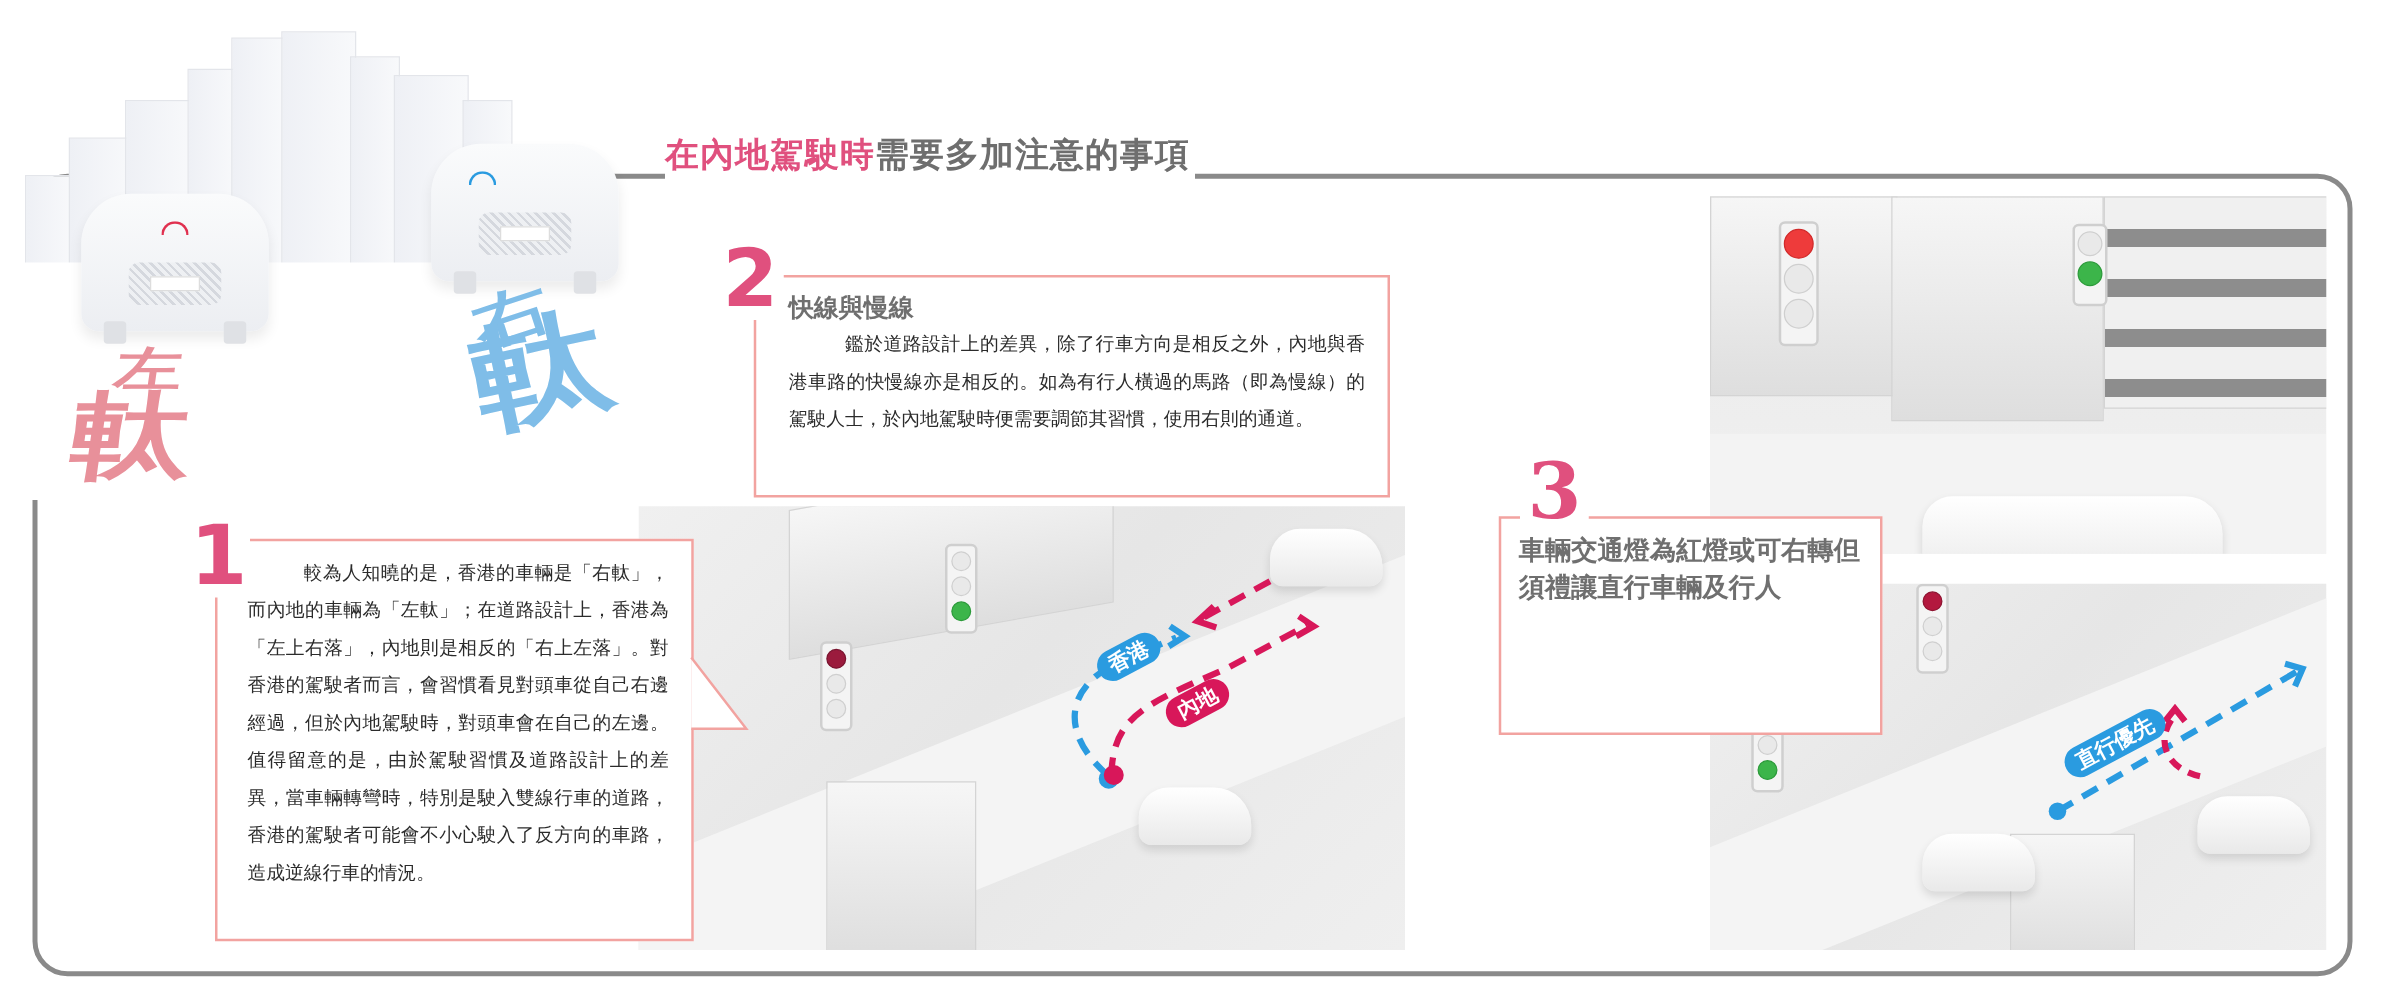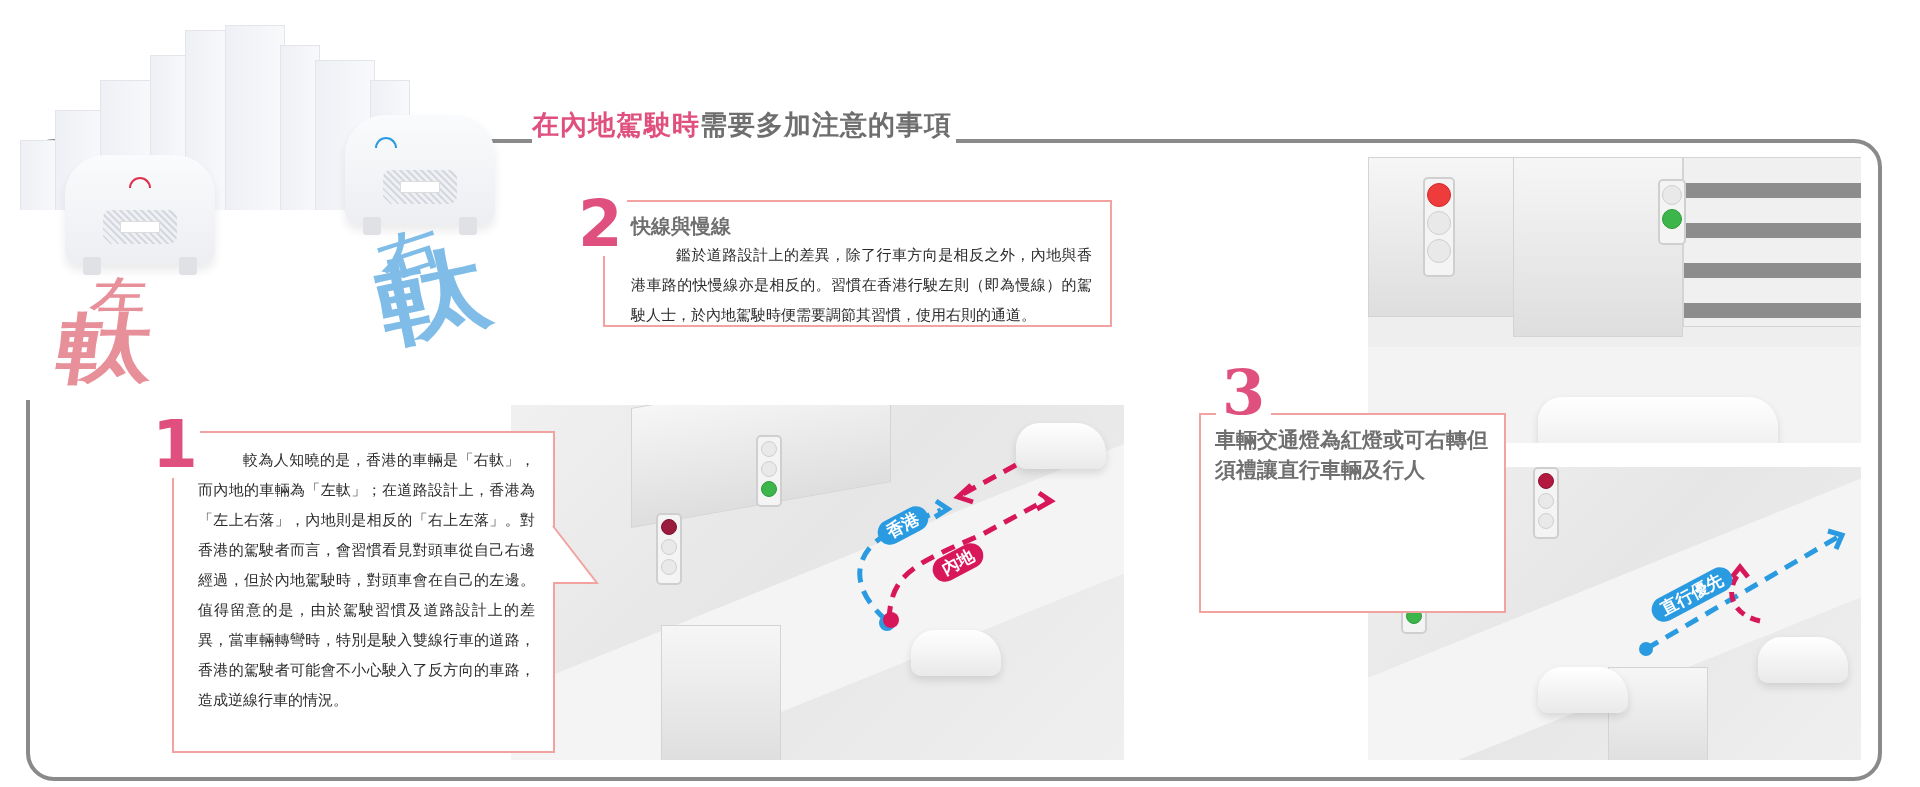--- a/index.html
+++ b/index.html
@@ -179,31 +179,31 @@
   <svg class="overlay" width="493" height="293">
     <path d="M 278 182 L 470 70" stroke="#2a9be0" stroke-width="5" fill="none" stroke-dasharray="14 9"></path>
     <path d="M 460 64 L 474 68 L 468 82" stroke="#2a9be0" stroke-width="5" fill="none"></path>
     <circle cx="278" cy="182" r="7" fill="#2a9be0"></circle>
     <path d="M 392 154 C 365 148, 355 125, 372 105" stroke="#d8175a" stroke-width="5" fill="none" stroke-dasharray="10 7"></path>
     <path d="M 364 110 L 372 100 L 380 110" stroke="#d8175a" stroke-width="5" fill="none"></path>
   </svg>
   <div class="tag" style="left:280px;top:115px;background:#2a9be0;">直行優先</div>
 </div>
 
-<div class="box" style="left:603px;top:200px;width:509px;height:127px;padding:10px 18px 0 26px;">
+<div class="box" style="left:603px;top:220px;width:509px;height:178px;padding:10px 18px 0 26px;">
   <div class="heading">快線與慢線</div>
-  <div class="body" style="line-height:30px;">鑑於道路設計上的差異，除了行車方向是相反之外，內地與香港車路的快慢線亦是相反的。習慣在香港行駛左則（即為慢線）的駕駛人士，於內地駕駛時便需要調節其習慣，使用右則的通道。</div>
+  <div class="body" style="line-height:30px;">鑑於道路設計上的差異，除了行車方向是相反之外，內地與香港車路的快慢線亦是相反的。如為有行人橫過的馬路（即為慢線）的駕駛人士，於內地駕駛時便需要調節其習慣，使用右則的通道。</div>
 </div>
 <div class="numeral" style="left:574px;top:192px;font-size:64px;padding:0 4px;">2</div>
 
 <div class="box" style="left:172px;top:431px;width:383px;height:322px;padding:12px 18px 0 24px;">
-  <div class="body" style="line-height:30px;">較為人知曉的是，香港的車輛是「右軚」，而內地的車輛為「左軚」；在道路設計上，香港為「左上右落」，內地則是相反的「右上左落」。對香港的駕駛者而言，會習慣看見對頭車從自己右邊經過，但於內地駕駛時，對頭車會在自己的左邊。值得留意的是，由於駕駛習慣及道路設計上的差異，當車輛轉彎時，特別是駛入雙線行車的道路，香港的駕駛者可能會不小心駛入了反方向的車路，造成逆線行車的情況。</div>
+  <div class="body" style="line-height:30px;font-family:Liberation Mono, monospace;">較為人知曉的是，香港的車輛是「右軚」，而內地的車輛為「左軚」；在道路設計上，香港為「左上右落」，內地則是相反的「右上左落」。對香港的駕駛者而言，會習慣看見對頭車從自己右邊經過，但於內地駕駛時，對頭車會在自己的左邊。值得留意的是，由於駕駛習慣及道路設計上的差異，當車輛轉彎時，特別是駛入雙線行車的道路，香港的駕駛者可能會不小心駛入了反方向的車路，造成逆線行車的情況。</div>
 </div>
 <svg class="overlay" style="left:551px;top:520px;" width="52" height="72">
   <polygon points="2,6 46,63 2,63" fill="#fff"></polygon>
   <polyline points="2,6 46,63 2,63" fill="none" stroke="#f2a3a0" stroke-width="2"></polyline>
 </svg>
 <div class="numeral" style="left:150px;top:412px;font-size:66px;padding:0 2px;">1</div>
 
-<div class="box" style="left:1199px;top:413px;width:307px;height:200px;padding:10px 14px 0 14px;">
+<div class="box" style="left:1199px;top:413px;width:307px;height:175px;padding:10px 14px 0 14px;">
   <div class="heading" style="font-size:21px;line-height:30px;">車輛交通燈為紅燈或可右轉但須禮讓直行車輛及行人</div>
 </div>
 <div class="numeral" style="left:1216px;top:362px;font-size:62px;padding:0 6px;font-family:'DejaVu Serif',serif;">3</div>
 
 </body></html>

